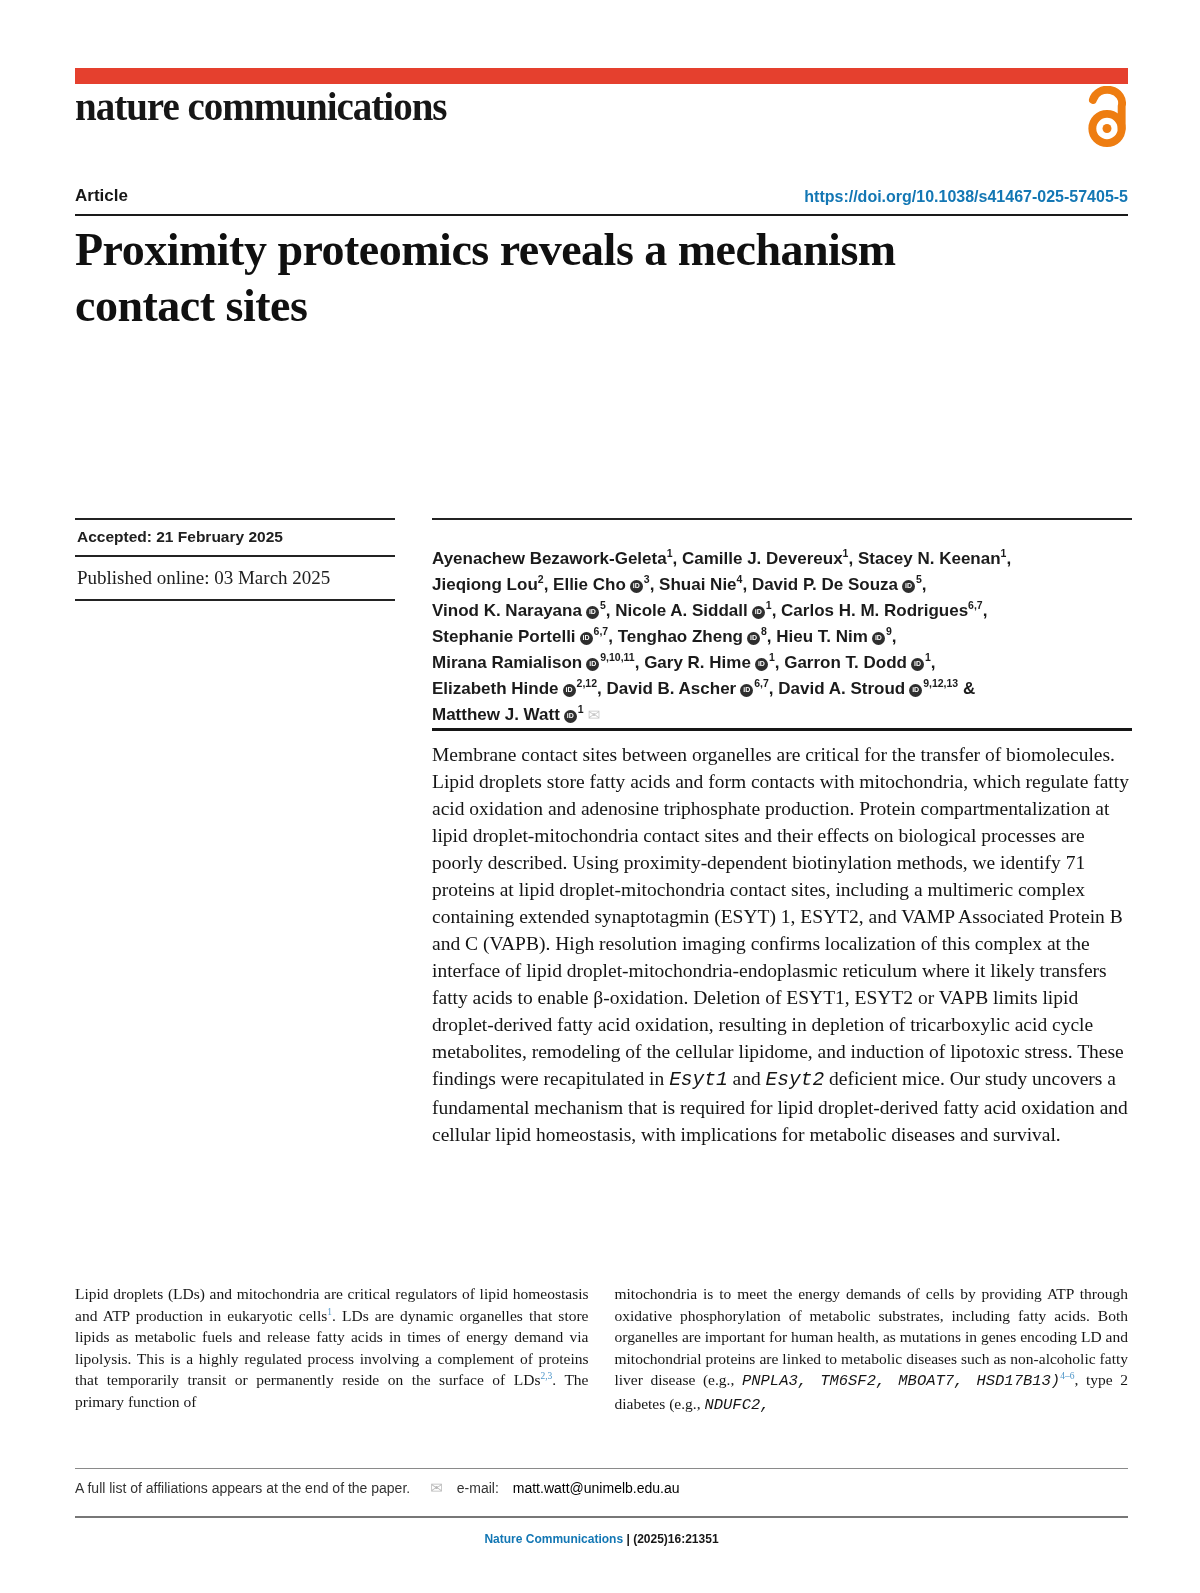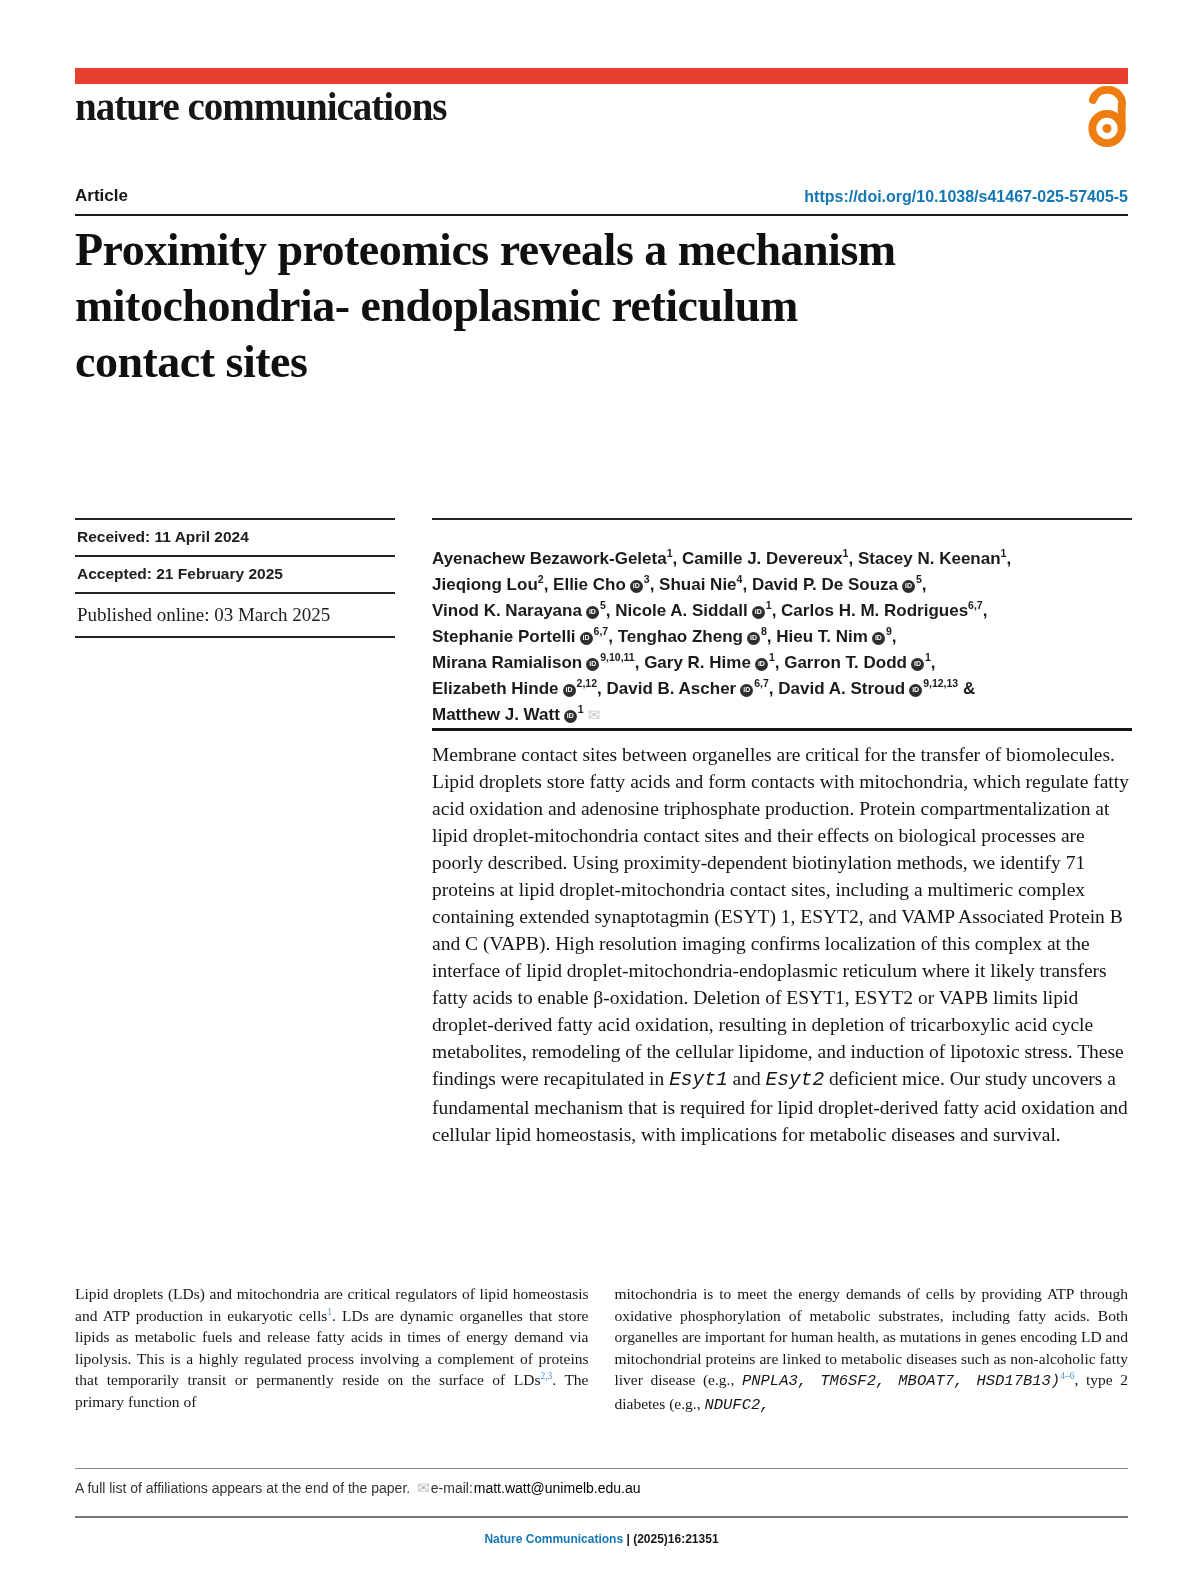--- a/index.html
+++ b/index.html
@@ -40,21 +40,21 @@
   .abstract{left:432px;top:728px;width:700px;border-top:3px solid #161616;
     padding-top:10px;font-family:"Liberation Serif",serif;font-size:19.5px;
     line-height:27px;color:#141414;}
   
   .bodycols{left:75px;top:1283px;width:1053px;display:flex;gap:26px;}
   .col{width:514px;margin:0;font-family:"Liberation Serif",serif;font-size:15.5px;
     line-height:21.5px;color:#161616;text-align:justify;}
   sup.cite{color:#4d95c8;font-size:9.5px;line-height:0;}
   
   .foot-rule1{left:75px;top:1468px;width:1053px;height:1px;background:#8a8a8a;}
-  .affil{left:75px;top:1479px;width:1053px;font-size:14px;color:#333;display:flex;align-items:center;gap:1px;}
+  .affil{left:75px;top:1479px;width:1053px;font-size:14px;color:#333;display:flex;align-items:center;gap:14px;}
   .affil a{color:#000000;text-decoration:none;}
   .affil .env2{color:#b9b9b9;font-size:15px;margin-left:6px;}
   .foot-rule2{left:75px;top:1516px;width:1053px;height:2px;background:#777;}
   .journal-line{left:75px;top:1532px;width:1053px;display:flex;justify-content:center;
     font-size:12px;font-weight:700;color:#161616;}
   .journal-line a{color:#1377b4;text-decoration:none;}
   .pgnum{font-weight:700;}
   i{font-style:italic;font-family:Liberation Mono, monospace;}
 </style>
 </head>
@@ -74,28 +74,24 @@
 
 <div class="abs article-row">
   <span class="article-label">Article</span>
   <a href="#" class="doi">https://doi.org/10.1038/s41467-025-57405-5</a>
 </div>
 
 <div class="abs title-rule"></div>
 
 <h1 class="abs title">
     <div>Proximity proteomics reveals a mechanism</div>
-    <div>mitochondria- endoplasmic reticulum</div>
     <div>contact sites</div>
   </h1>
 
 <aside class="abs info">
-  <div class="info-row">
-    <span>Received: 11 April 2024</span>
-  </div>
   <div class="info-row">
     <span>Accepted: 21 February 2025</span>
   </div>
   <div class="info-row serif">
     <span>Published online: 03 March 2025</span>
   </div>
 </aside>
 
 <div class="abs authors"><span>Ayenachew Bezawork-Geleta</span><sup>1</sup>, <span>Camille J. Devereux</span><sup>1</sup>, <span>Stacey N. Keenan</span><sup>1</sup>,<br><span>Jieqiong Lou</span><sup>2</sup>, <span>Ellie Cho</span><span class="orcid">iD</span><sup>3</sup>, <span>Shuai Nie</span><sup>4</sup>, <span>David P. De Souza</span><span class="orcid">iD</span><sup>5</sup>,<br><span>Vinod K. Narayana</span><span class="orcid">iD</span><sup>5</sup>, <span>Nicole A. Siddall</span><span class="orcid">iD</span><sup>1</sup>, <span>Carlos H. M. Rodrigues</span><sup>6,7</sup>,<br><span>Stephanie Portelli</span><span class="orcid">iD</span><sup>6,7</sup>, <span>Tenghao Zheng</span><span class="orcid">iD</span><sup>8</sup>, <span>Hieu T. Nim</span><span class="orcid">iD</span><sup>9</sup>,<br><span>Mirana Ramialison</span><span class="orcid">iD</span><sup>9,10,11</sup>, <span>Gary R. Hime</span><span class="orcid">iD</span><sup>1</sup>, <span>Garron T. Dodd</span><span class="orcid">iD</span><sup>1</sup>,<br><span>Elizabeth Hinde</span><span class="orcid">iD</span><sup>2,12</sup>, <span>David B. Ascher</span><span class="orcid">iD</span><sup>6,7</sup>, <span>David A. Stroud</span><span class="orcid">iD</span><sup>9,12,13</sup> &amp;<br><span>Matthew J. Watt</span><span class="orcid">iD</span><sup>1</sup><span class="env">✉</span></div>
 

